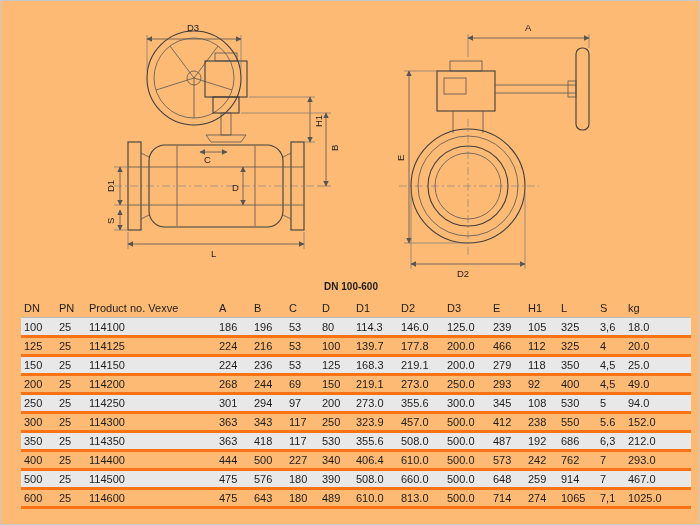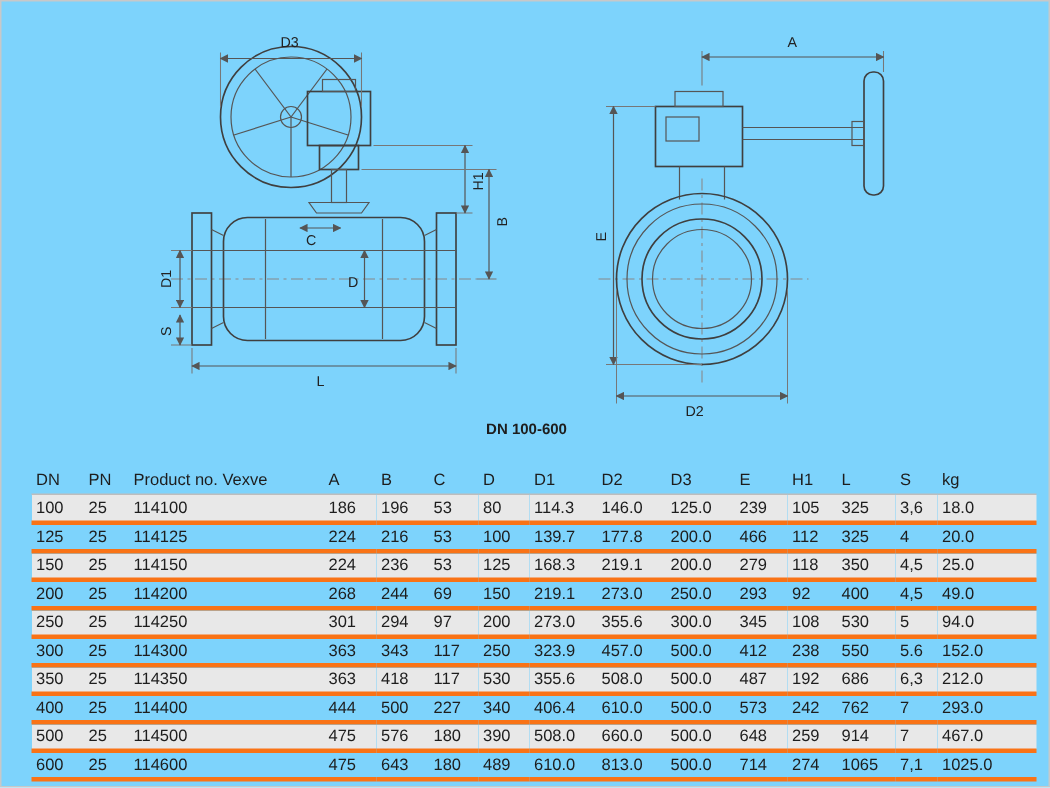--- a/index.html
+++ b/index.html
@@ -1,29 +1,29 @@
 <!DOCTYPE html>
 <html><head>
 <meta charset="utf-8">
 <style>
   html,body{margin:0;padding:0;background:#fff;}
   body{width:700px;height:525px;font-family:"Liberation Sans",sans-serif;}
   .page{position:relative;width:700px;height:525px;box-sizing:border-box;
-        border:1px solid #c8c8c8;background:#7dd3fc;overflow:hidden;}
+        border:1px solid #c8c8c8;background:#fdba74;overflow:hidden;}
   .drawing{position:absolute;top:0;left:0;}
   svg text{font-family:"Liberation Sans",sans-serif;font-size:9.5px;fill:#222;}
   .out{fill:none;stroke:#3f3f3f;stroke-width:1.1;}
   .thin{fill:none;stroke:#555;stroke-width:0.8;}
   .dim{fill:none;stroke:#555;stroke-width:0.8;}
   .ext{fill:none;stroke:#777;stroke-width:0.7;}
   .cl{fill:none;stroke:#888;stroke-width:0.7;stroke-dasharray:8 3 2 3;}
   .caption{position:absolute;top:280px;left:0;width:700px;text-align:center;
            font-size:10px;font-weight:bold;color:#1d1d1d;}
   table.dims{position:absolute;top:297px;left:20px;width:670px;border-collapse:collapse;
-             table-layout:fixed;font-size:11px;color:#1d1d1d;margin-top:12px;}
+             table-layout:fixed;font-size:11px;color:#1d1d1d;}
   table.dims th{font-weight:normal;text-align:left;padding:4px 2px 3px 3px;
                 border-bottom:1px solid #bdbdbd;white-space:nowrap;overflow:hidden;}
   table.dims td{padding:2px 2px 2px 3px;white-space:nowrap;overflow:hidden;}
   table.dims tbody tr{border-bottom:3px solid #f97316;height:19px;}
   table.dims tbody tr.alt{background:#e8e8e8;}
 </style>
 </head>
 <body>
 
 <div class="page">

